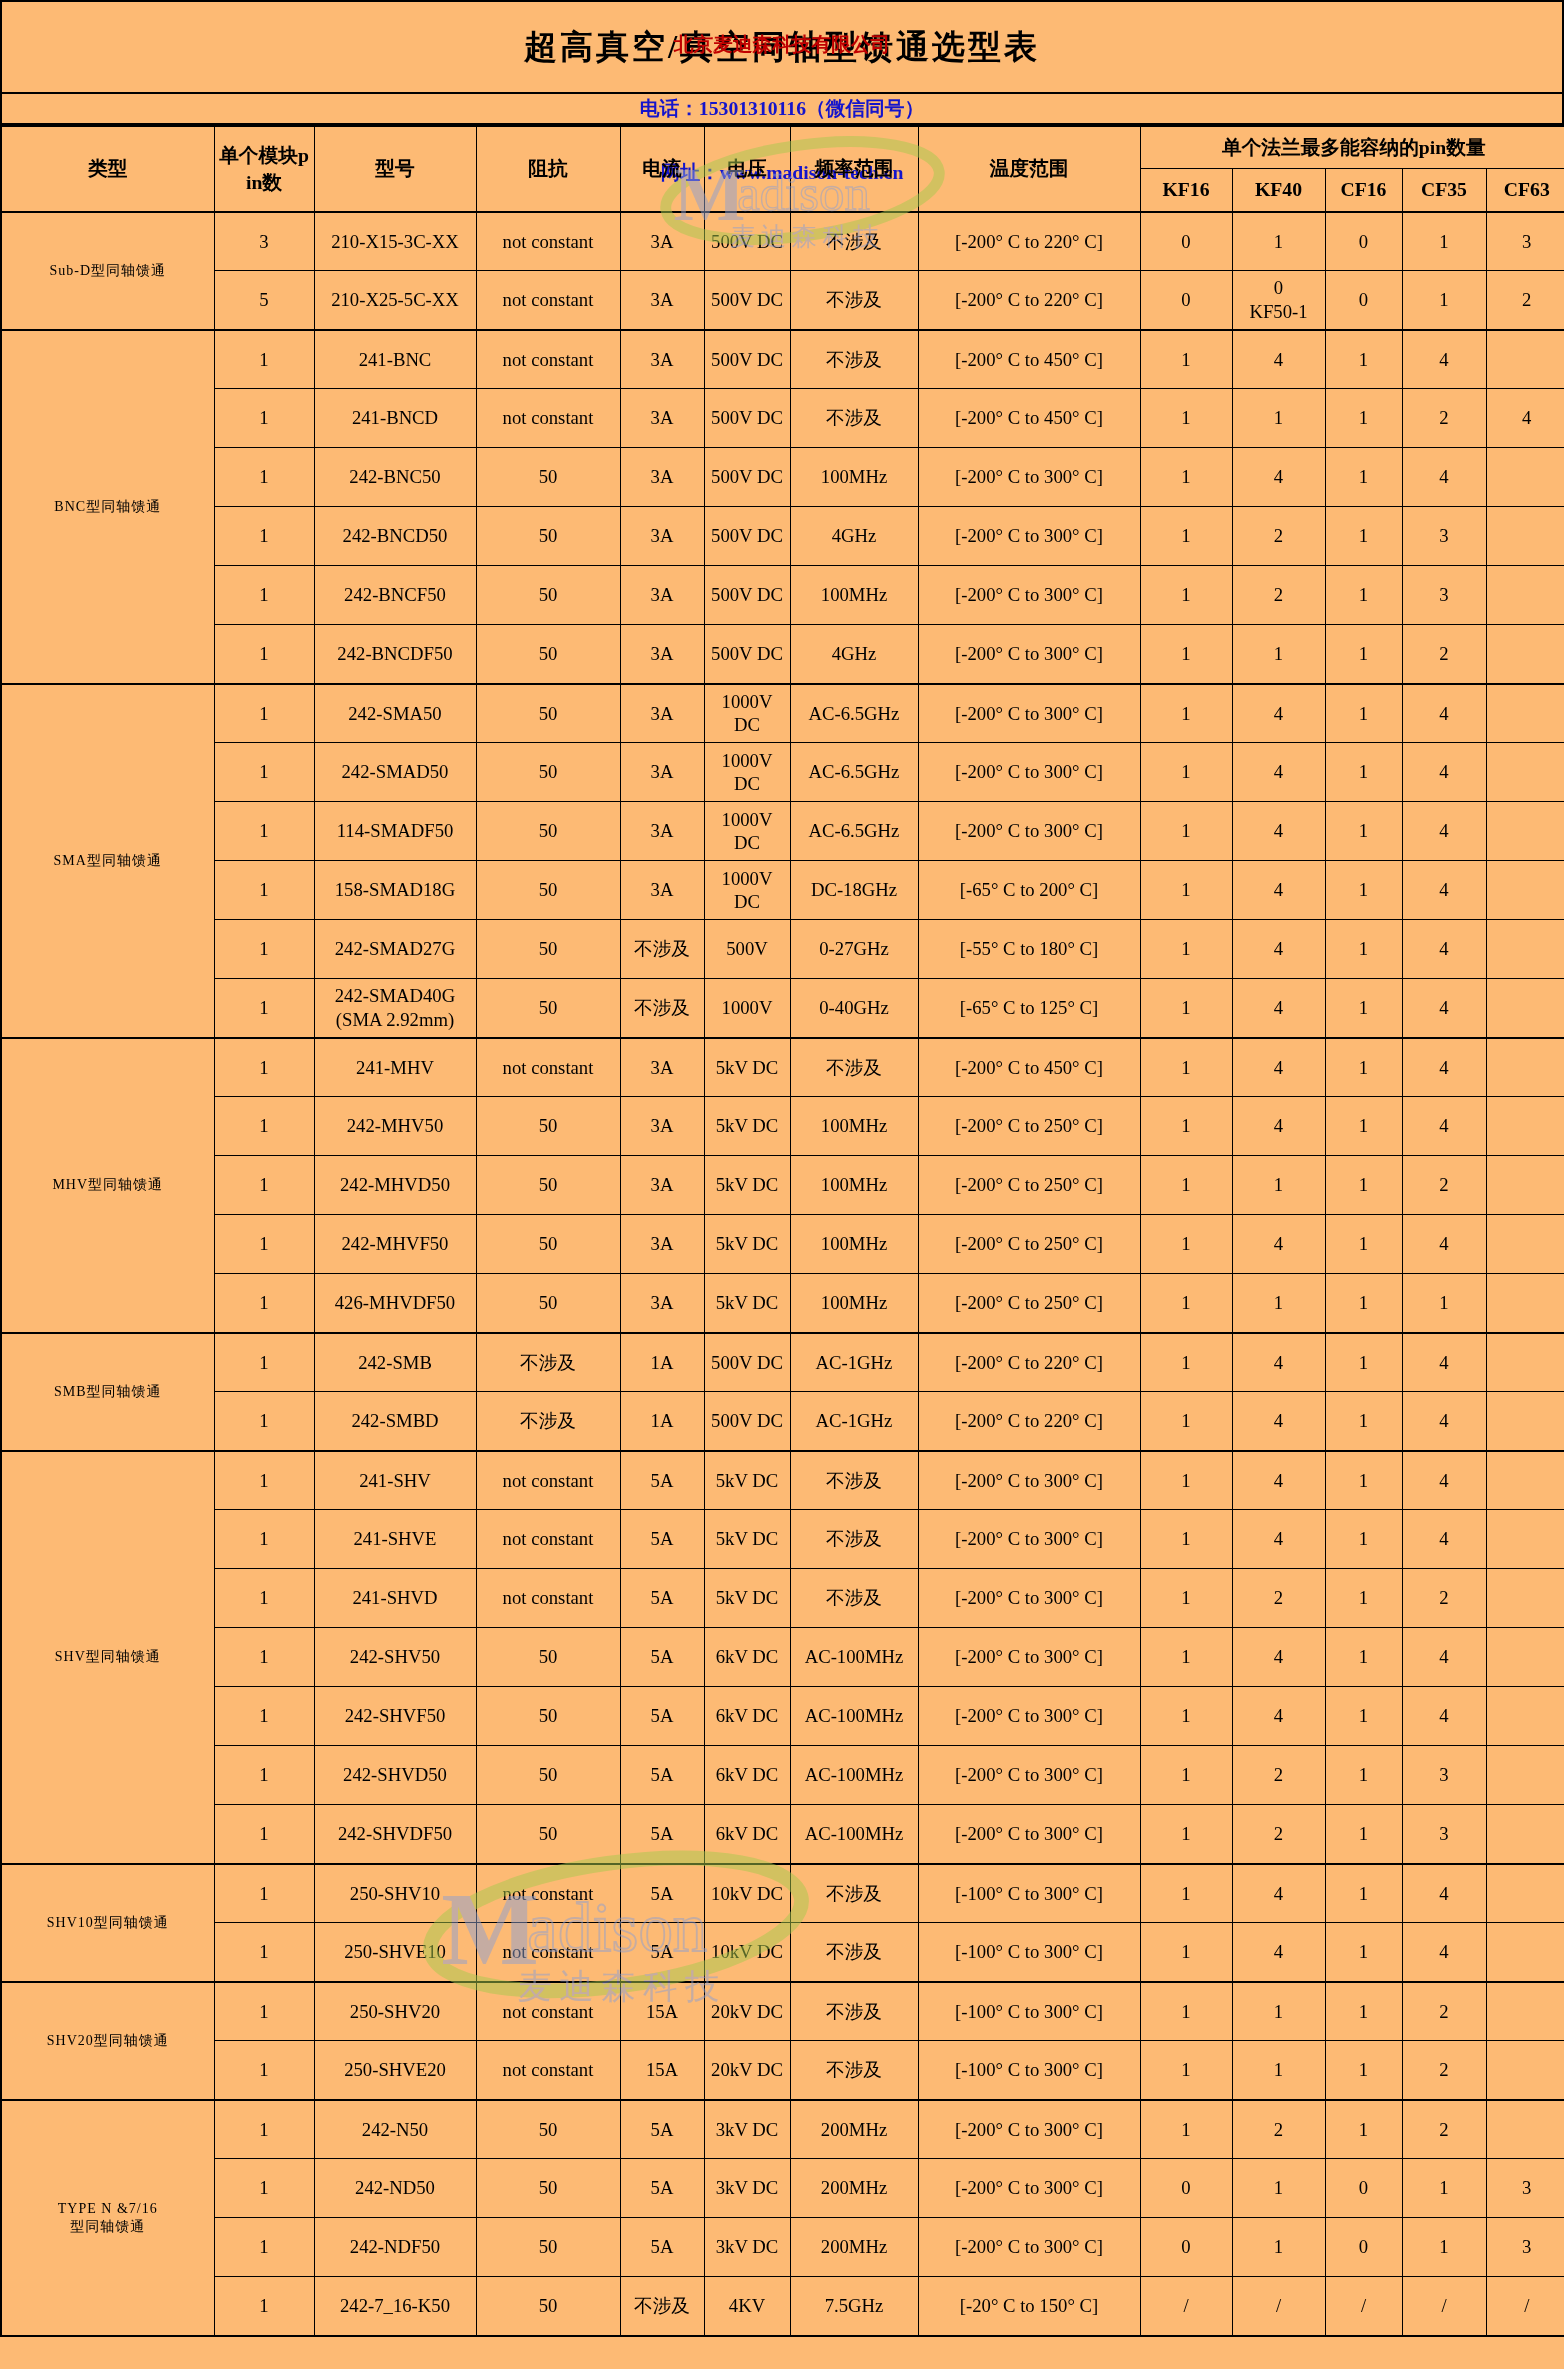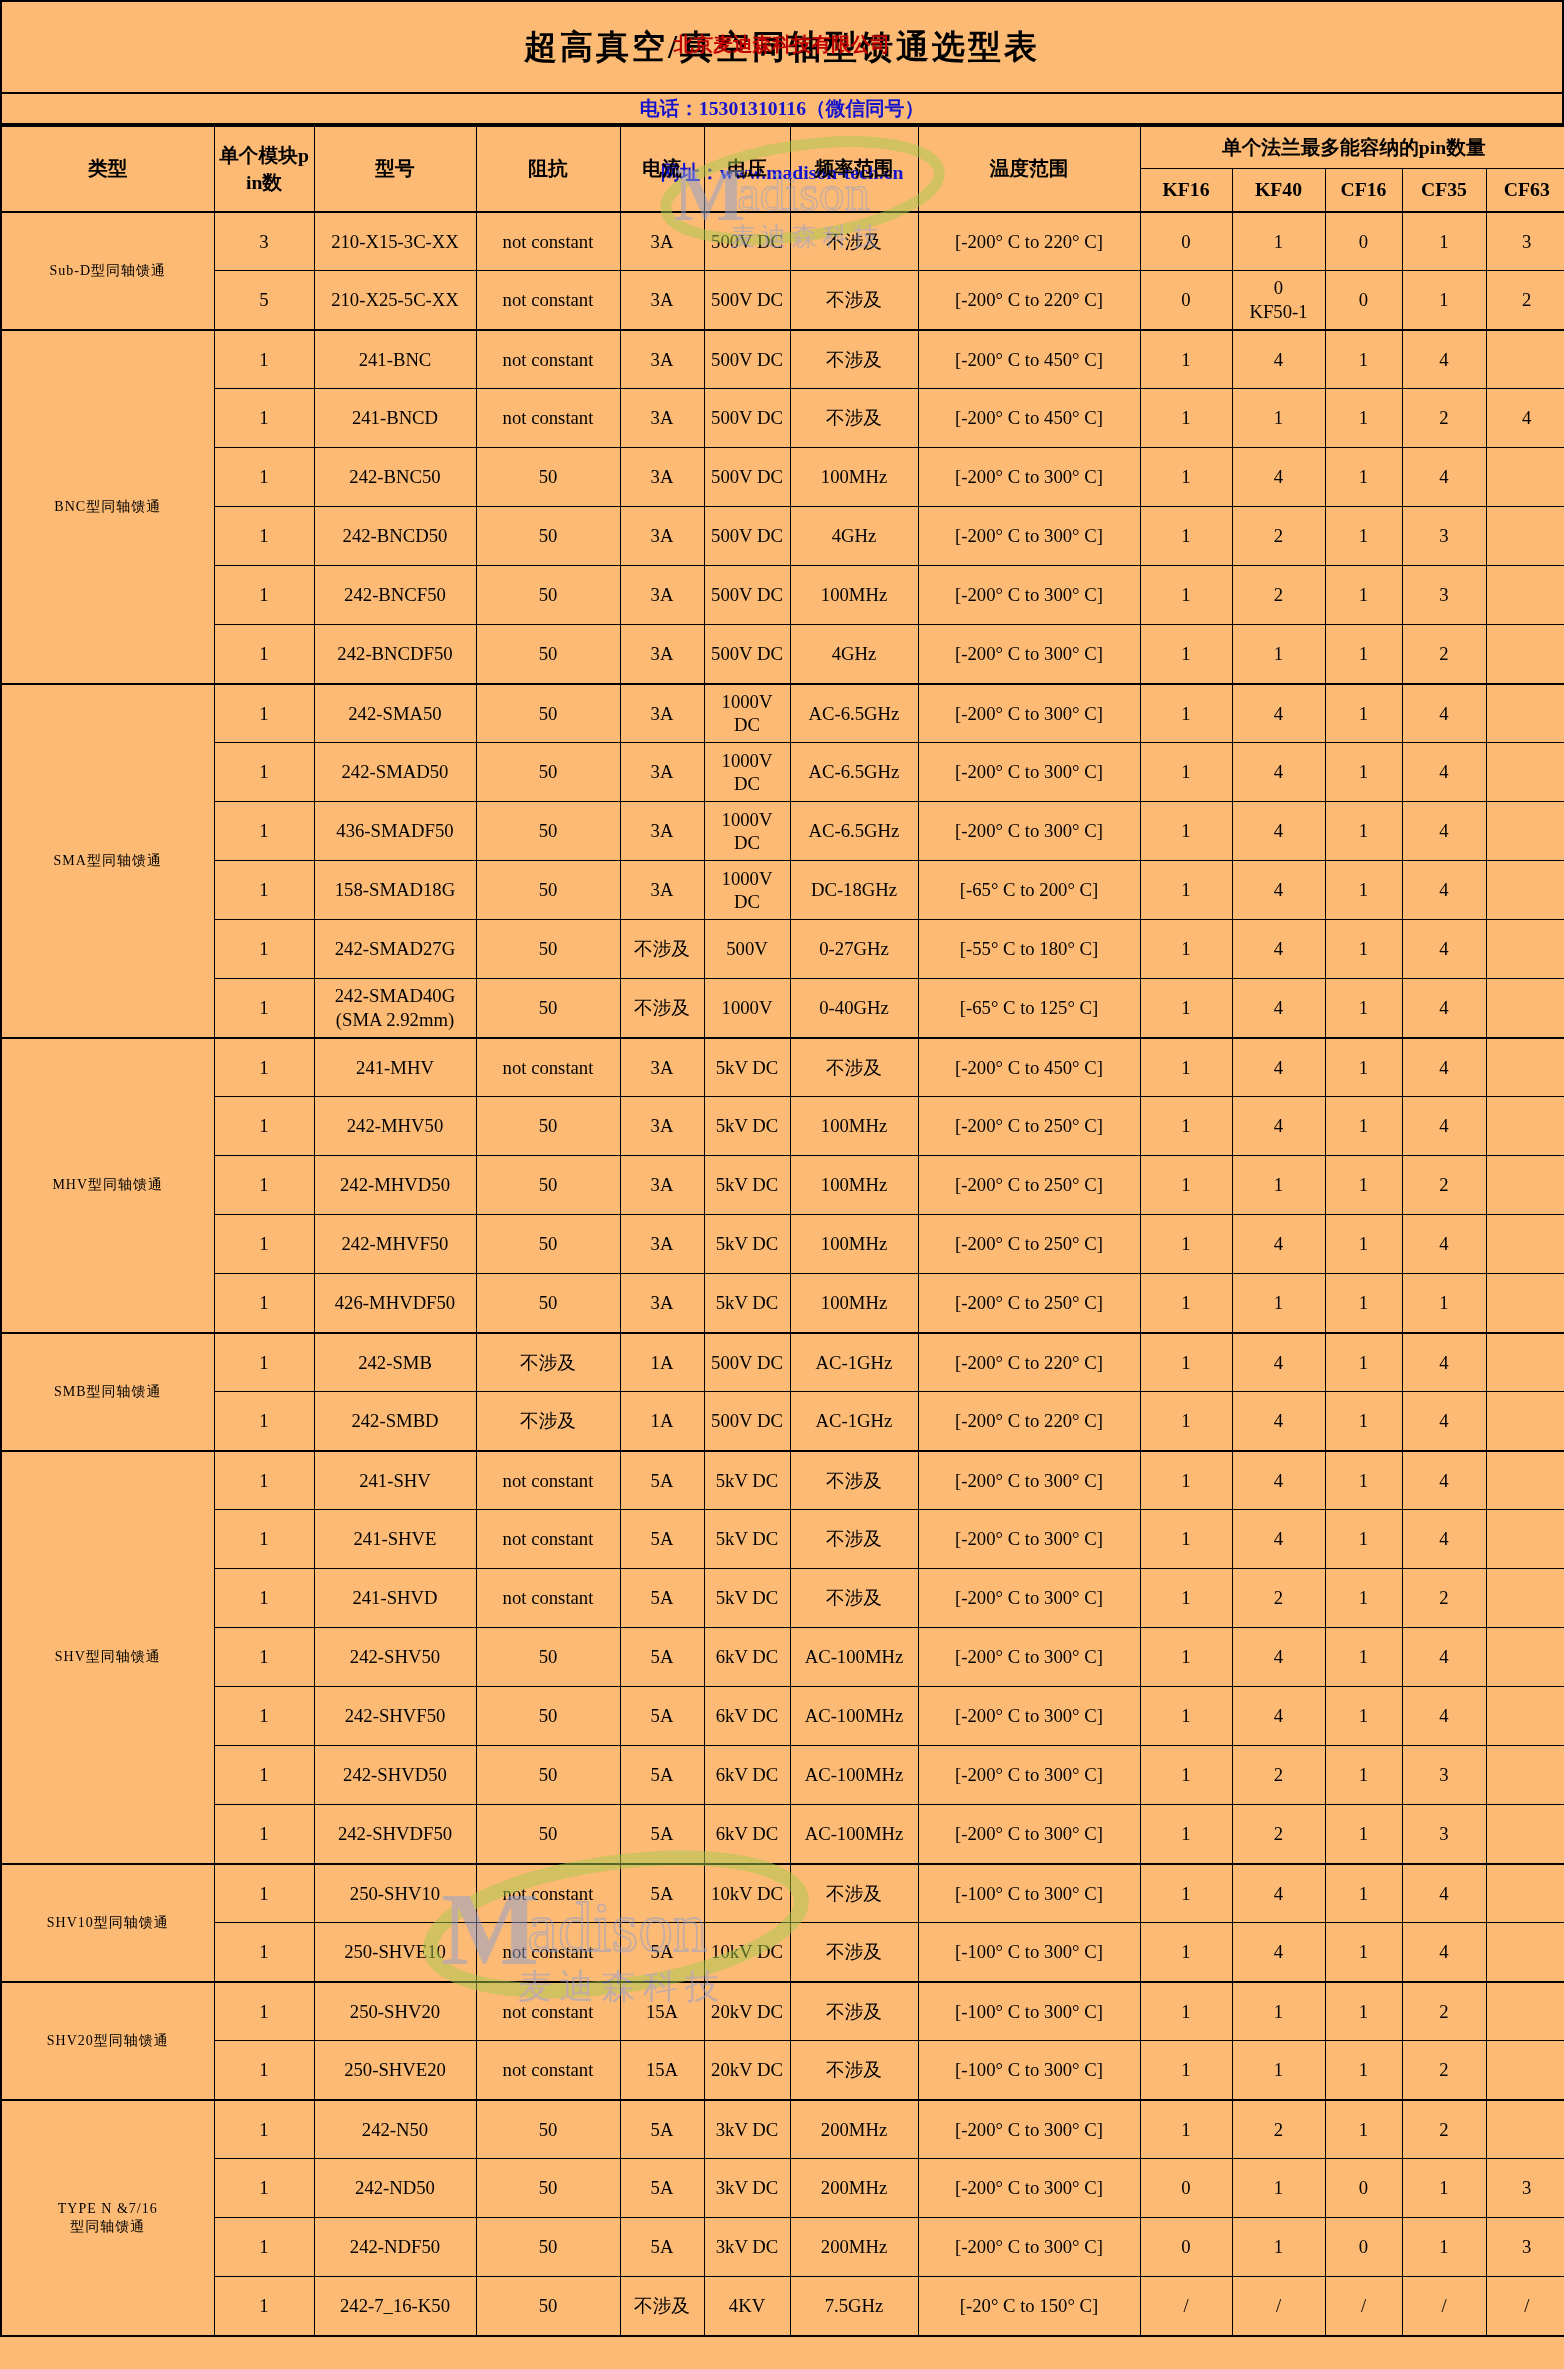--- a/index.html
+++ b/index.html
@@ -255,21 +255,21 @@
           <td>AC-6.5GHz</td>
           <td>[-200° C to 300° C]</td>
           <td>1</td>
           <td>4</td>
           <td>1</td>
           <td>4</td>
           <td></td>
         </tr>
         <tr>
           <td>1</td>
-          <td>436-SMADF50</td>
+          <td>114-SMADF50</td>
           <td>50</td>
           <td>3A</td>
           <td>1000V DC</td>
           <td>AC-6.5GHz</td>
           <td>[-200° C to 300° C]</td>
           <td>1</td>
           <td>4</td>
           <td>1</td>
           <td>4</td>
           <td></td>

